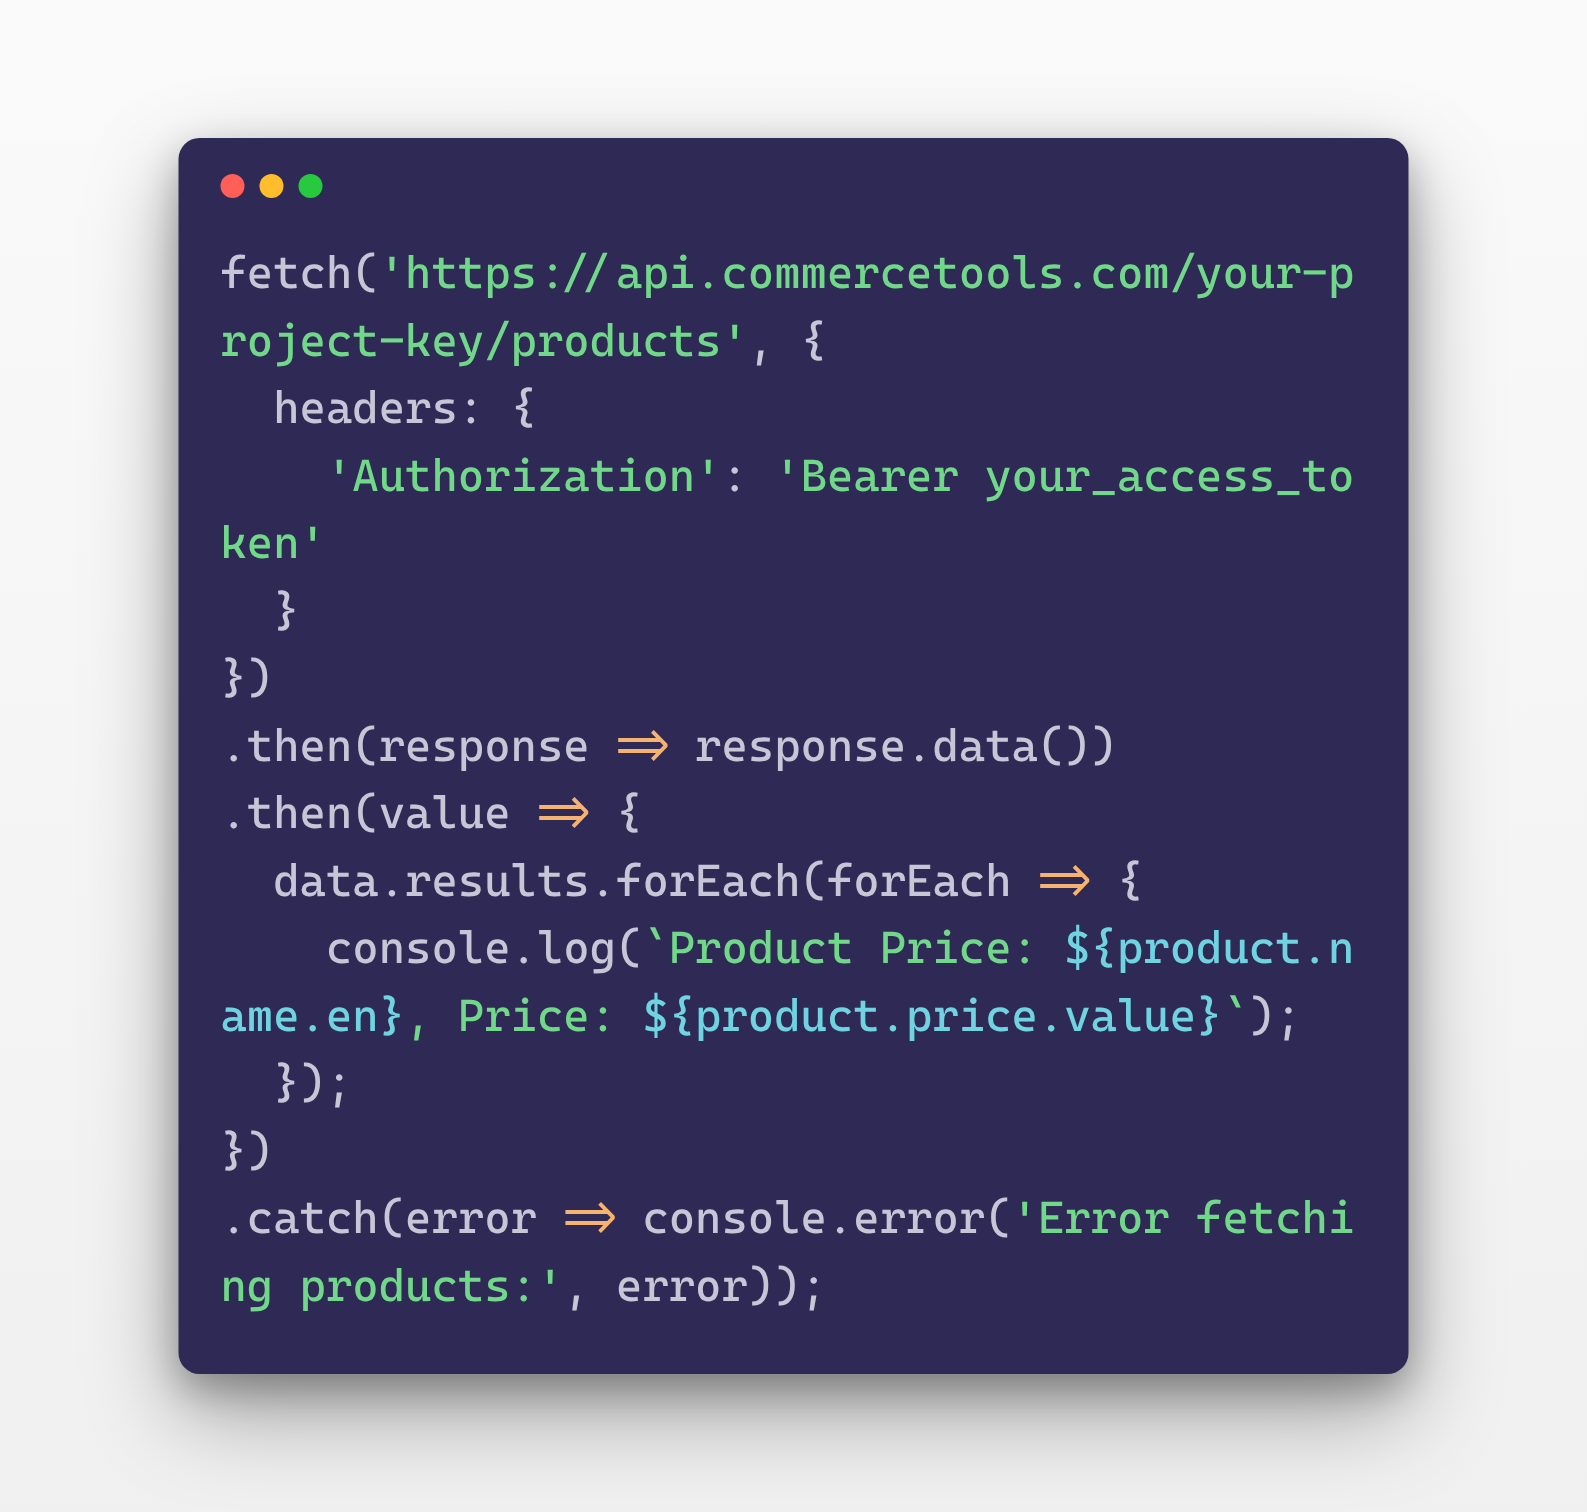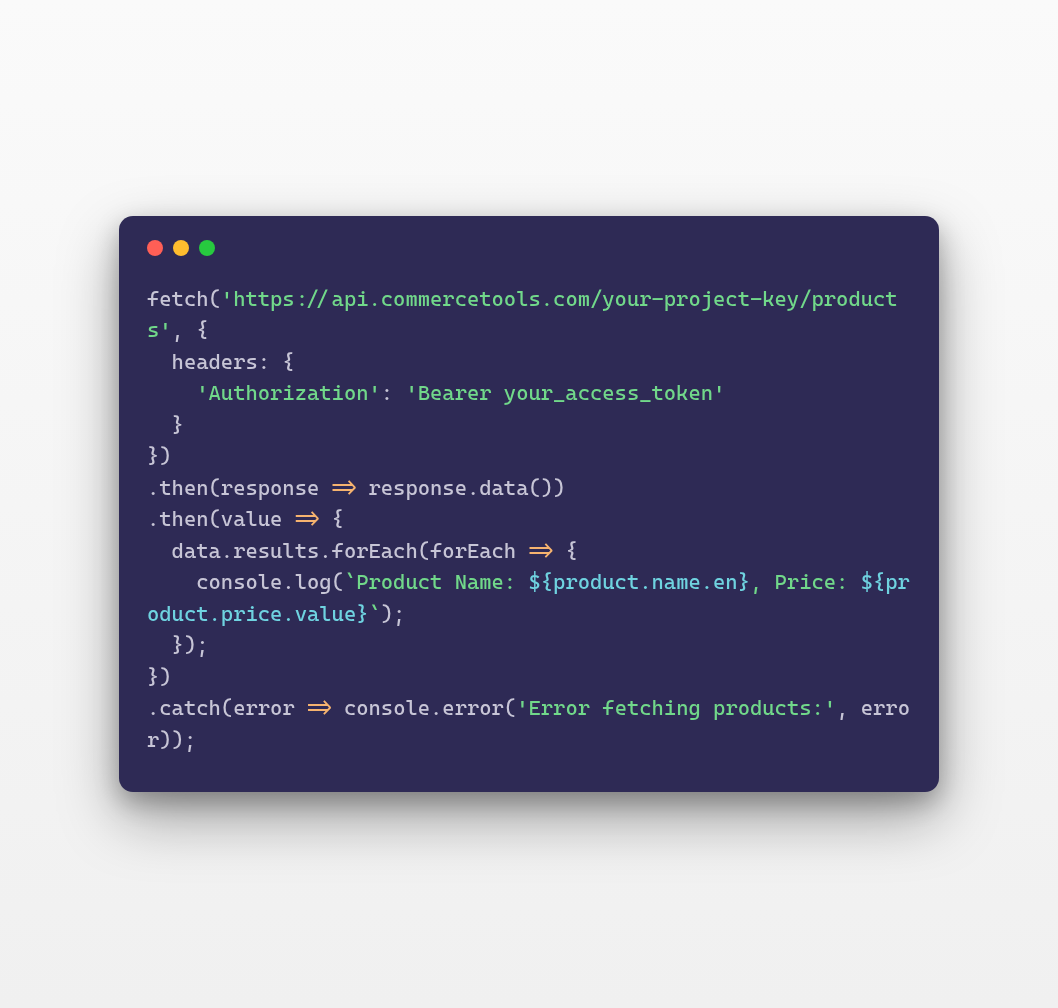--- a/index.html
+++ b/index.html
@@ -30,21 +30,21 @@
   }
   .light {
     width: 16px;
     height: 16px;
     border-radius: 50%;
   }
   .red { background: #ff5f56; }
   .yellow { background: #ffbd2e; }
   .green { background: #27c93f; }
   .code {
-    font-size: 21px;
+    font-size: 30px;
     line-height: 1.5;
     color: #e4e4e8;
     white-space: pre-wrap;
     word-break: break-all;
     font-family: ui-monospace, 'SF Mono', 'Cascadia Code', 'Menlo', 'Consolas', monospace;
   }
   .fn { color: #c7c5d6; }
   .str { color: #71d88a; }
   .punct { color: #c7c5d6; }
   .key { color: #c7c5d6; }
@@ -64,17 +64,17 @@
     <div class="light green"></div>
   </div>
   <pre class="code" id="code-block"><span class="fn">fetch</span><span class="punct">(</span><span class="str">'https://api.commercetools.com/your-project-key/products'</span><span class="punct">, {</span><span class="key">
   headers: {</span><span class="punct">
     </span><span class="str">'Authorization'</span><span class="punct">: </span><span class="str">'Bearer your_access_token'</span><span class="punct">
   }
 })</span><span class="punct">
 .</span><span class="method">then</span><span class="punct">(</span><span class="param">response</span><span class="punct"> </span><span class="arrow">=&gt;</span><span class="param"> response.</span><span class="method">data</span><span class="punct">())</span><span class="punct">
 .</span><span class="method">then</span><span class="punct">(</span><span class="param">value</span><span class="punct"> </span><span class="arrow">=&gt;</span><span class="punct"> {</span><span class="param">
   data.results.</span><span class="method">forEach</span><span class="punct">(</span><span class="param">forEach</span><span class="punct"> </span><span class="arrow">=&gt;</span><span class="punct"> {</span><span class="param">
-    console.</span><span class="method">log</span><span class="punct">(</span><span class="tmpl">`Product Name: </span><span class="interp">${product.name.en}</span><span class="tmpl">, Price: </span><span class="interp">${product.price.value}</span><span class="tmpl">`</span><span class="punct">);</span><span class="punct">
+    console.</span><span class="method">log</span><span class="punct">(</span><span class="tmpl">`Product Price: </span><span class="interp">${product.name.en}</span><span class="tmpl">, Price: </span><span class="interp">${product.price.value}</span><span class="tmpl">`</span><span class="punct">);</span><span class="punct">
   });</span><span class="punct">
 })</span><span class="punct">
 .</span><span class="method">catch</span><span class="punct">(</span><span class="param">error</span><span class="punct"> </span><span class="arrow">=&gt;</span><span class="param"> console.</span><span class="method">error</span><span class="punct">(</span><span class="str">'Error fetching products:'</span><span class="punct">, error));</span></pre>
 </div>
 
 </body></html>

